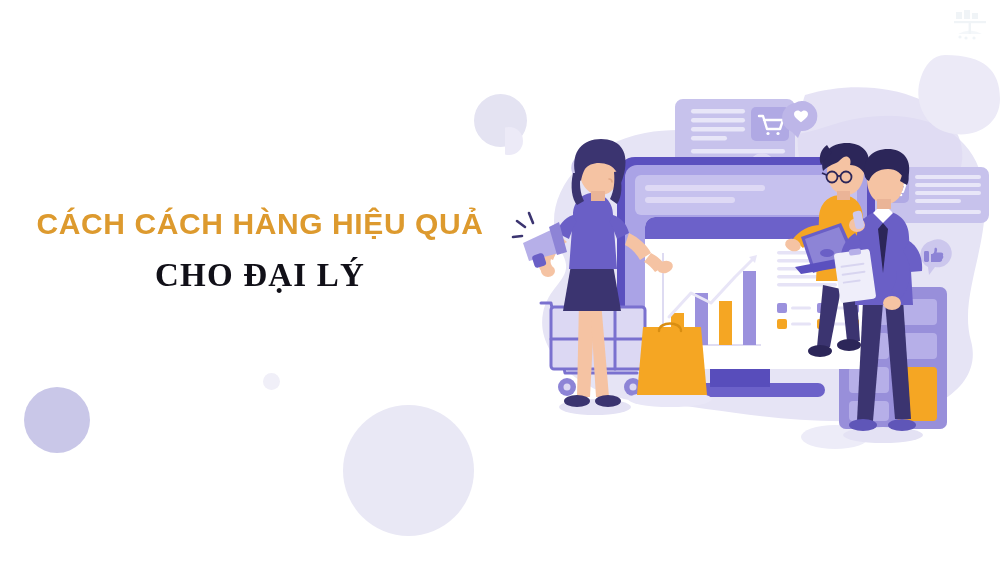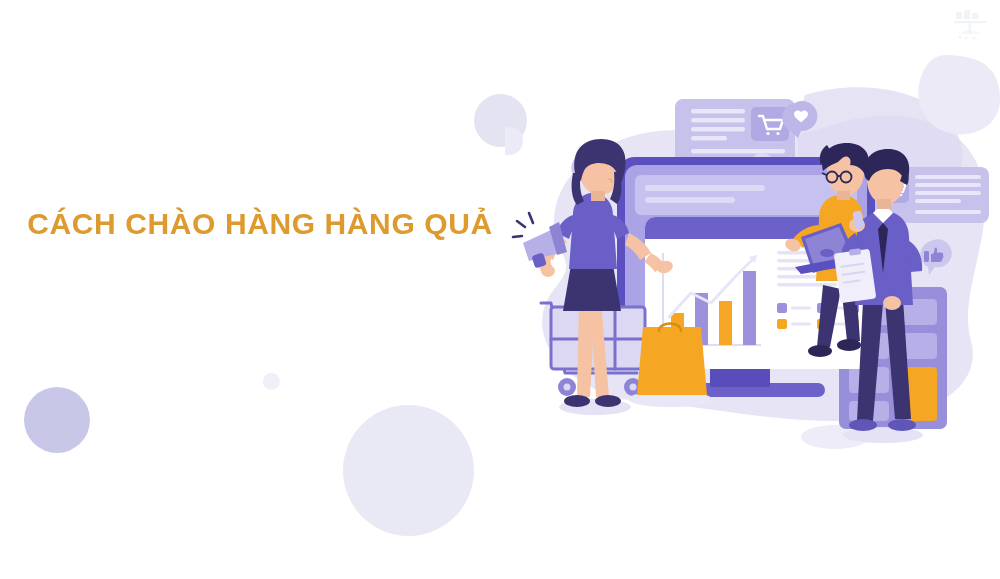--- a/index.html
+++ b/index.html
@@ -53,21 +53,22 @@
 <body>
 
 <div id="stage">
 
   <div class="deco" id="deco-circle-left"></div>
   <div class="deco" id="deco-circle-mid-small"></div>
   <div class="deco" id="deco-circle-big"></div>
   <div class="deco" id="deco-circle-top"></div>
 
   <div id="headline">
-    <div id="title-line1">CÁCH CHÀO HÀNG HÀNG QUẢ</div>
+    <div id="title-line1">CÁCH CÁCH HÀNG HIỆU QUẢ</div>
+    <div id="title-line2">CHO ĐẠI LÝ</div>
   </div>
 
   <div id="watermark">
     <svg viewBox="0 0 40 34" width="40" height="34" aria-hidden="true">
       <g fill="#cfdce8">
         <rect x="6" y="4" width="6" height="7"></rect>
         <rect x="14" y="2" width="6" height="9"></rect>
         <rect x="22" y="5" width="6" height="6"></rect>
         <rect x="4" y="13" width="32" height="2.2"></rect>
         <rect x="18.6" y="15" width="2.4" height="11"></rect>

